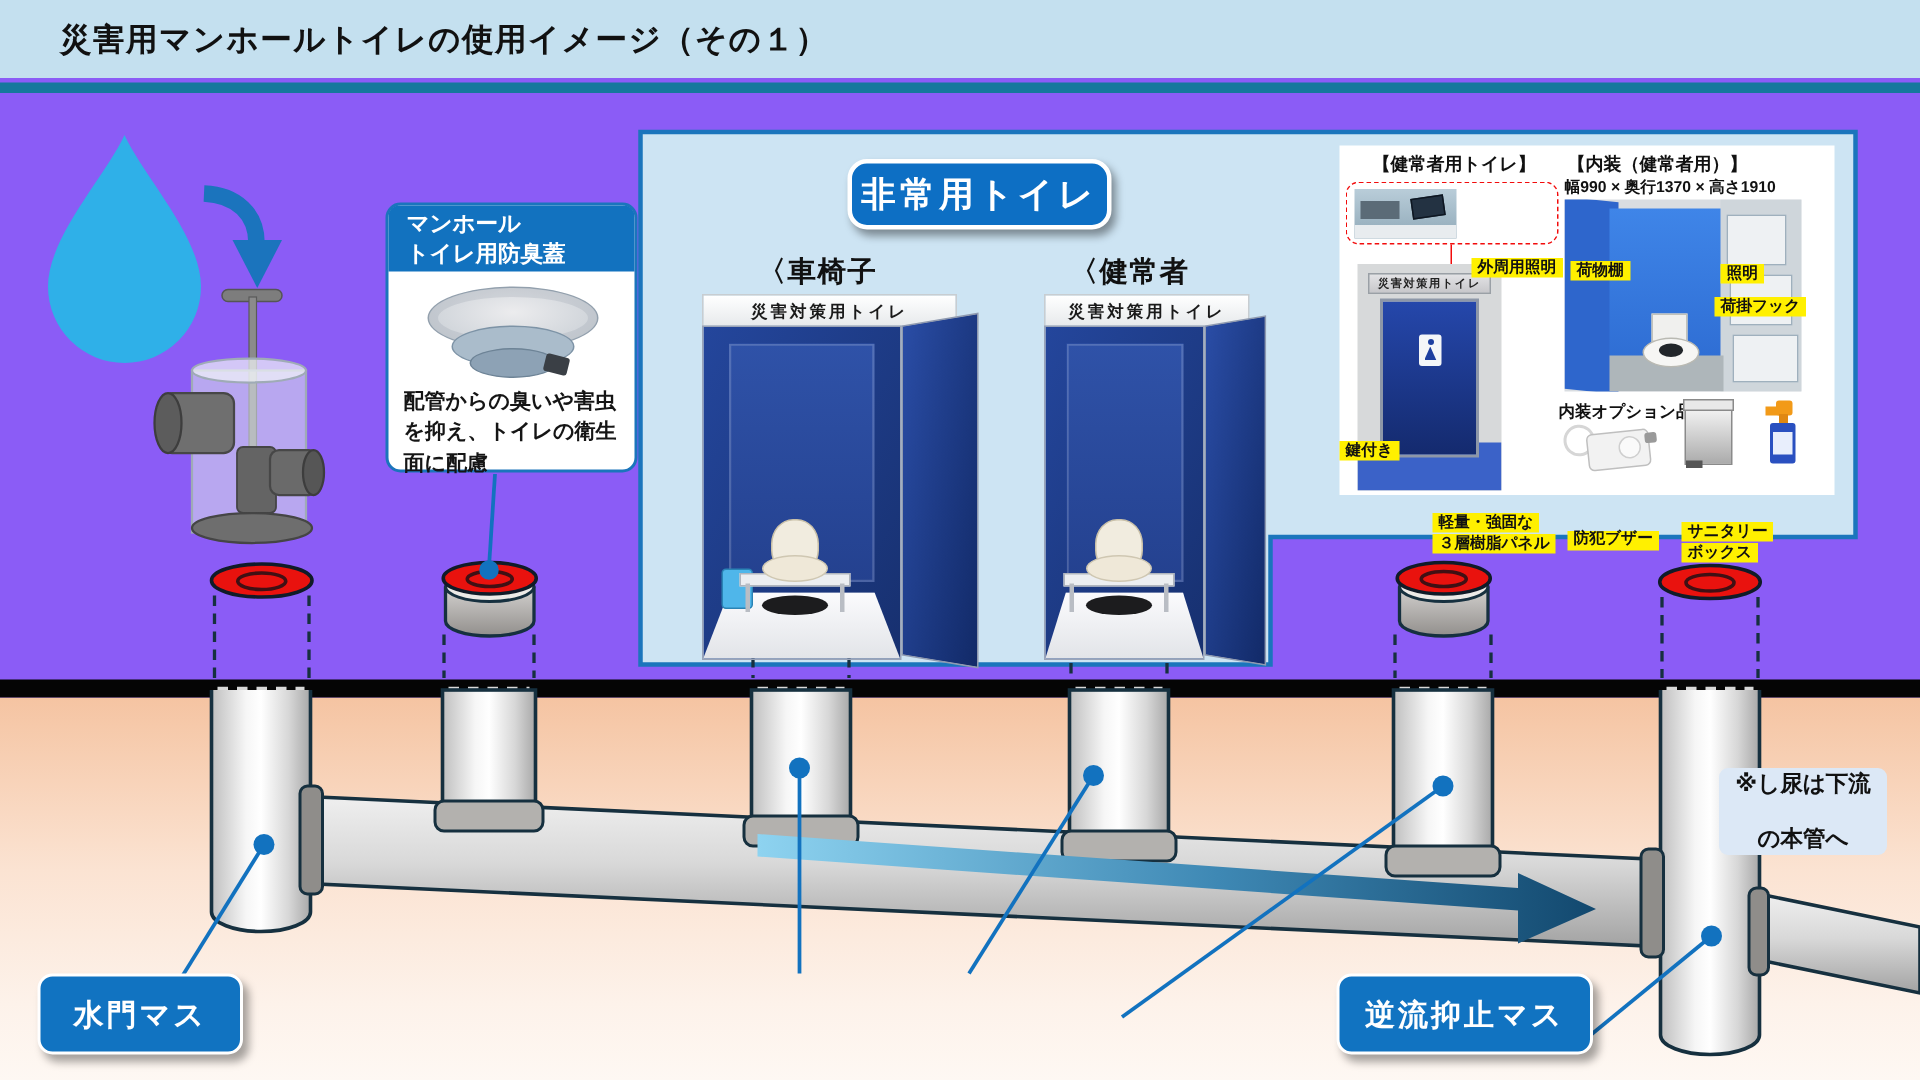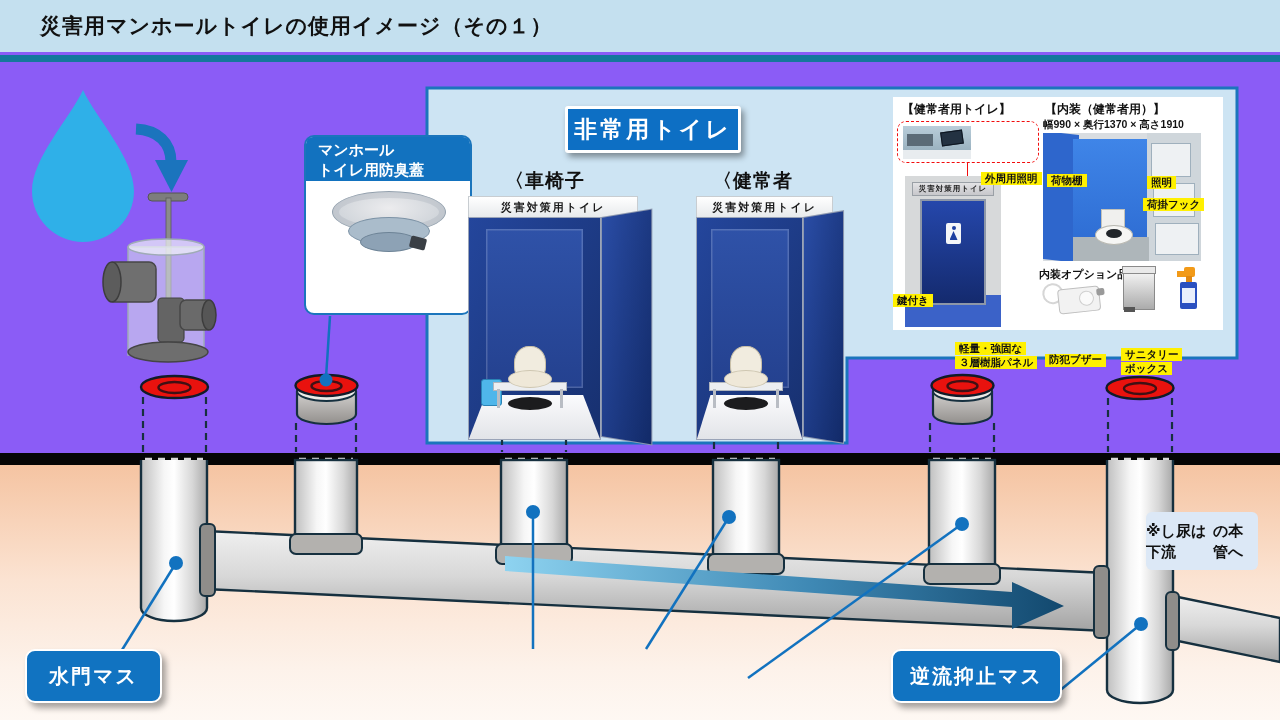--- a/index.html
+++ b/index.html
@@ -11,31 +11,31 @@
   .header .title{margin-left:40px;font-size:21px;font-weight:bold;color:#111;letter-spacing:1px;}
   .rule{left:0;top:55px;width:1280px;height:7px;background:#15789c;z-index:2;}
   
   .groundband{left:0;top:453px;width:1280px;height:12px;background:#050505;z-index:0;}
   .underground{left:0;top:465px;width:1280px;height:255px;z-index:0;
       background:linear-gradient(#f5c4a2,#fbe3d2 45%,#fdf2ea 80%,#fef8f3);}
   svg.overlay{left:0;top:0;z-index:1;pointer-events:none;}
   
   .droptext{left:30px;top:128px;width:106px;z-index:2;text-align:center;font-size:17px;font-weight:bold;color:#101010;line-height:1.3;}
   
-  .deobox{left:257px;top:135px;width:168px;height:180px;background:#fff;border:2.5px solid #1b75bc;border-radius:10px;z-index:2;box-sizing:border-box;margin-left:47px;}
+  .deobox{left:257px;top:135px;width:168px;height:180px;background:#fff;border:2.5px solid #1b75bc;border-radius:10px;z-index:2;box-sizing:border-box;}
   .deobox .head{position:absolute;left:0;top:0;width:100%;height:44px;background:#1272bf;border-radius:7px 7px 0 0;color:#fff;font-weight:bold;font-size:15px;line-height:1.35;padding:3px 0 0 12px;box-sizing:border-box;}
   .disc1{position:absolute;left:26px;top:54px;width:112px;height:40px;border-radius:50%;
      background:radial-gradient(ellipse at 50% 40%,#ececee,#c3cad1);border:1px solid #93a0ad;
      box-shadow:inset 0 0 0 6px rgba(150,160,172,.25);}
   .disc2{position:absolute;left:42px;top:80px;width:80px;height:26px;border-radius:50%;background:#aabccb;border:1px solid #7d93a6;}
   .disc3{position:absolute;left:54px;top:95px;width:56px;height:18px;border-radius:50%;background:#8da2b5;border:1px solid #6d8396;}
   .knob{position:absolute;left:104px;top:100px;width:16px;height:12px;background:#3a3f45;border-radius:2px;transform:rotate(14deg);}
   .deobox .desc{position:absolute;left:10px;top:120px;width:146px;font-size:14px;font-weight:bold;color:#151515;line-height:1.45;}
   
-  .badge{left:565px;top:106px;width:176px;height:47px;background:#0d6fc4;border:3px solid #fff;border-radius:3px;
+  .badge{left:565px;top:106px;width:176px;height:47px;background:#0d6fc4;border:3px solid #fff;border-radius:13px;
      box-shadow:3px 4px 6px rgba(0,0,0,.4);display:flex;align-items:center;justify-content:center;
      color:#fff;font-size:23px;font-weight:bold;letter-spacing:3px;z-index:2;box-sizing:border-box;}
   .stall-cap{z-index:2;font-size:19px;font-weight:bold;color:#111;text-align:center;letter-spacing:1px;}
   .stall{z-index:2;}
   .stall .banner{position:absolute;top:0;left:5%;right:8%;height:22px;background:linear-gradient(#ffffff,#e7eaec);border:1px solid #c8cdd1;
       display:flex;align-items:center;justify-content:center;font-size:11px;font-weight:bold;color:#1a1a1a;letter-spacing:2px;box-sizing:border-box;}
   .stall .shell{position:absolute;top:21px;bottom:0;left:5%;width:68%;background:linear-gradient(120deg,#24469c,#17306f);border:1px solid #9aa4b8;box-sizing:border-box;}
   .stall .backwall{position:absolute;top:5%;left:13%;width:74%;height:72%;background:linear-gradient(#2f52a8,#24418f);box-shadow:inset 0 0 0 1.5px rgba(255,255,255,.18);}
   .stall .floor{position:absolute;bottom:0;left:0;width:100%;height:20%;background:linear-gradient(#fbfbfd,#e2e4e8);clip-path:polygon(13% 0,87% 0,100% 100%,0 100%);}
   .stall .door{position:absolute;top:21px;bottom:3px;right:0;width:27%;background:linear-gradient(100deg,#2a4da6,#122a68);border:1px solid #8f9ab0;
@@ -89,21 +89,21 @@
   .spray{position:absolute;left:284px;top:168px;width:24px;height:46px;}
   .spray .bodyb{position:absolute;left:3px;top:17px;width:17px;height:27px;background:#2a50c0;border-radius:2px;}
   .spray .lab{position:absolute;left:5px;top:23px;width:13px;height:15px;background:#e8eefc;}
   .spray .trig{position:absolute;left:7px;top:2px;width:11px;height:10px;background:#f29a18;border-radius:2px;}
   .spray .noz{position:absolute;left:0;top:6px;width:9px;height:6px;background:#f29a18;}
   .spray .stem{position:absolute;left:9px;top:11px;width:6px;height:8px;background:#e08812;}
   
   .pill{background:#1173c1;border:2px solid #fff;border-radius:10px;box-shadow:4px 5px 6px rgba(0,0,0,.35);
      display:flex;align-items:center;justify-content:center;color:#fff;font-weight:bold;font-size:20px;letter-spacing:2px;z-index:3;box-sizing:border-box;}
   .notebox{left:1146px;top:512px;width:112px;height:58px;background:#dce8f6;border-radius:6px;z-index:3;
-     display:flex;flex-direction:row;align-items:center;justify-content:space-between;font-size:15px;font-weight:bold;color:#111;line-height:1.4;}
+     display:flex;flex-direction:column;align-items:center;justify-content:space-between;font-size:15px;font-weight:bold;color:#111;line-height:1.4;}
 </style>
 </head>
 <body>
 
 <div id="stage">
 
   <div class="abs underground"></div>
   <div class="abs groundband"></div>
 
   <svg class="abs overlay" width="1280" height="720" viewBox="0 0 1280 720">
@@ -249,20 +249,21 @@
 
   <div class="abs deobox">
     <div class="head">
       <div>マンホール</div>
       <div>トイレ用防臭蓋</div>
     </div>
     <div class="disc1"></div>
     <div class="disc2"></div>
     <div class="disc3"></div>
     <div class="knob"></div>
+    <div class="desc">配管からの臭いや害虫を抑え、トイレの衛生面に配慮</div>
   </div>
 
   <div class="abs badge">非常用トイレ</div>
   <div class="abs stall-cap" style="left:495px;top:168px;width:100px;">〈車椅子用〉</div>
   <div class="abs stall-cap" style="left:703px;top:168px;width:100px;">〈健常者用〉</div>
 
   <div class="abs stall" style="left:458px;top:196px;width:196px;height:244px;">
     <div class="banner">災害対策用トイレ</div>
     <div class="shell">
       <div class="backwall"></div>
@@ -291,21 +292,21 @@
         <div class="ring"></div>
         <div class="legl"></div>
         <div class="legr"></div>
         <div class="base"></div>
       </div>
     </div>
     <div class="door"></div>
   </div>
 
   <div class="abs photopanel">
-    <div class="pp-title" style="left:9px;top:4px;">【健常者用トイレ】</div>
+    <div class="pp-title" style="left:22px;top:4px;">【健常者用トイレ】</div>
     <div class="redbox"></div>
     <div class="miniphoto">
       <div class="units"></div>
       <div class="solar"></div>
       <div class="strip"></div>
     </div>
     <div class="ylabel" style="left:88px;top:38px;">外周用照明</div>
     <div class="redline"></div>
     <div class="photoA">
       <div class="tarp"></div>

